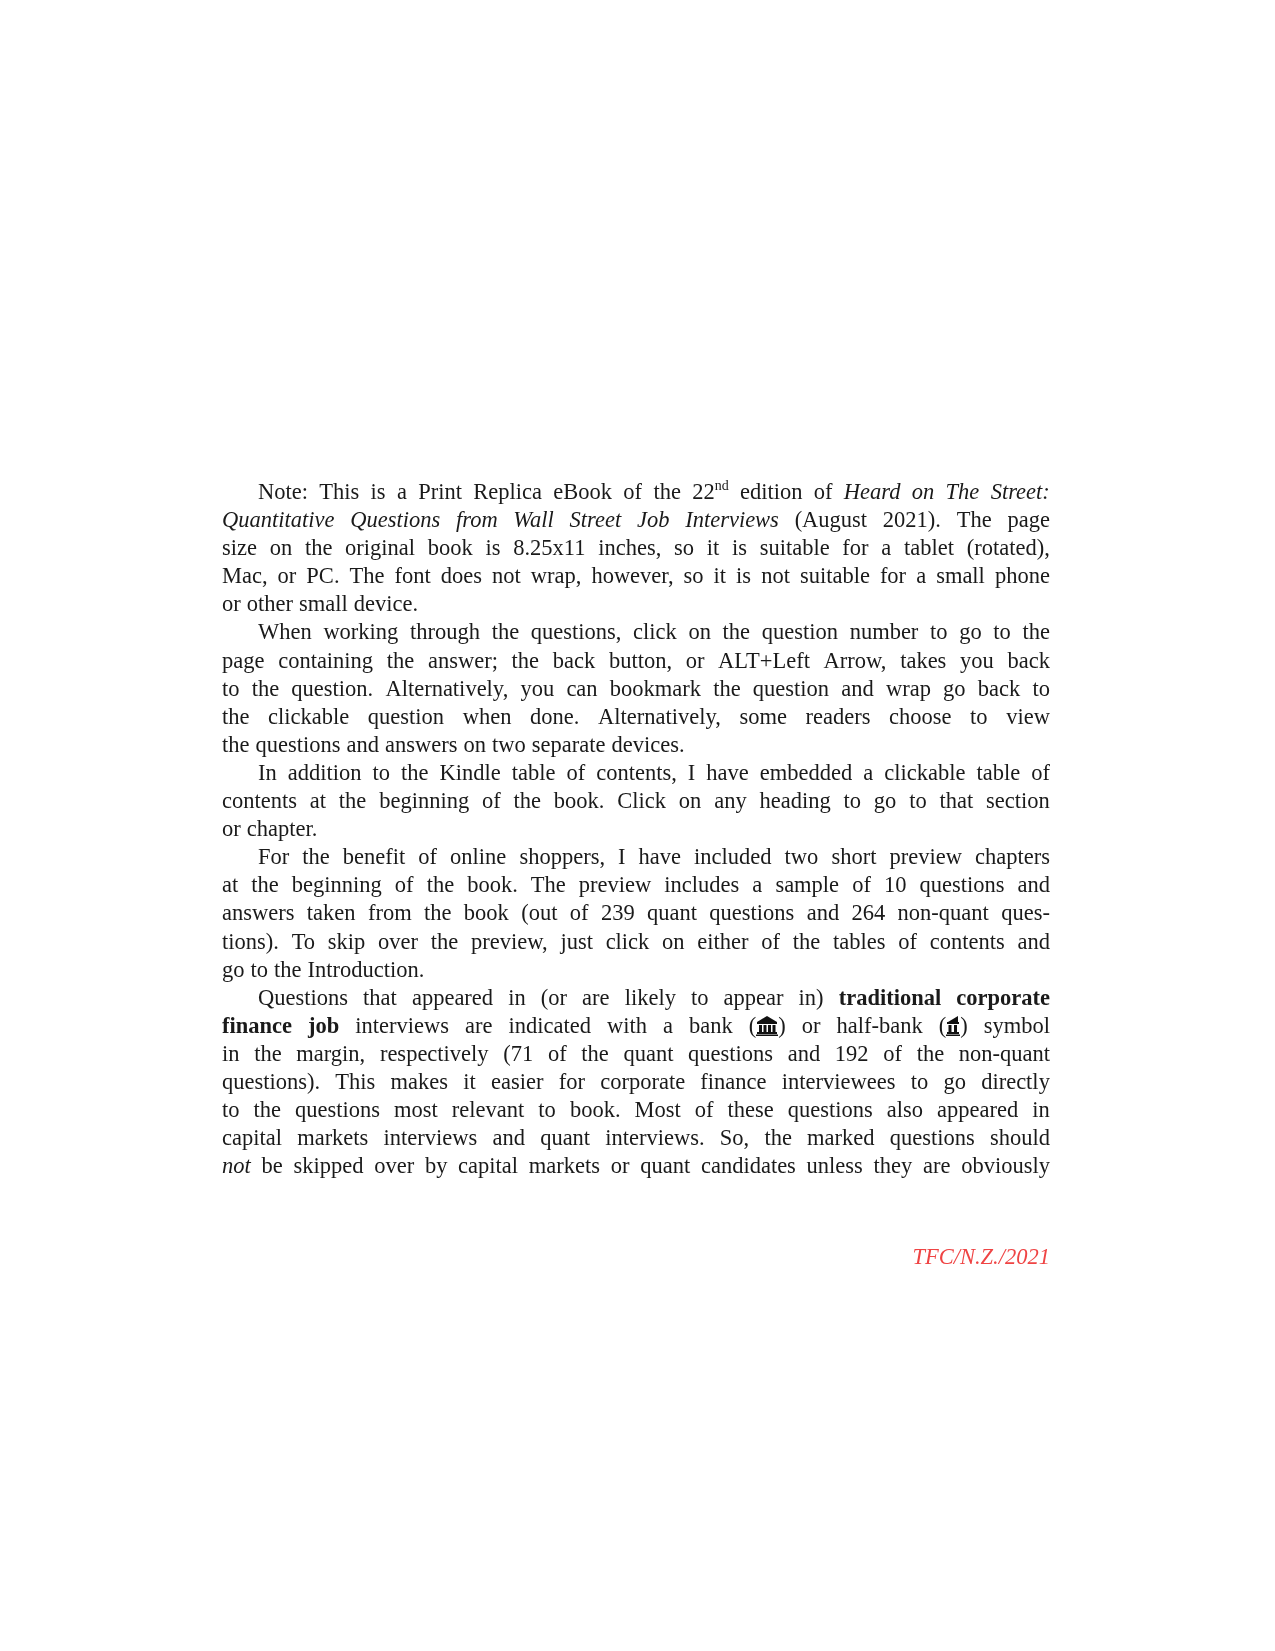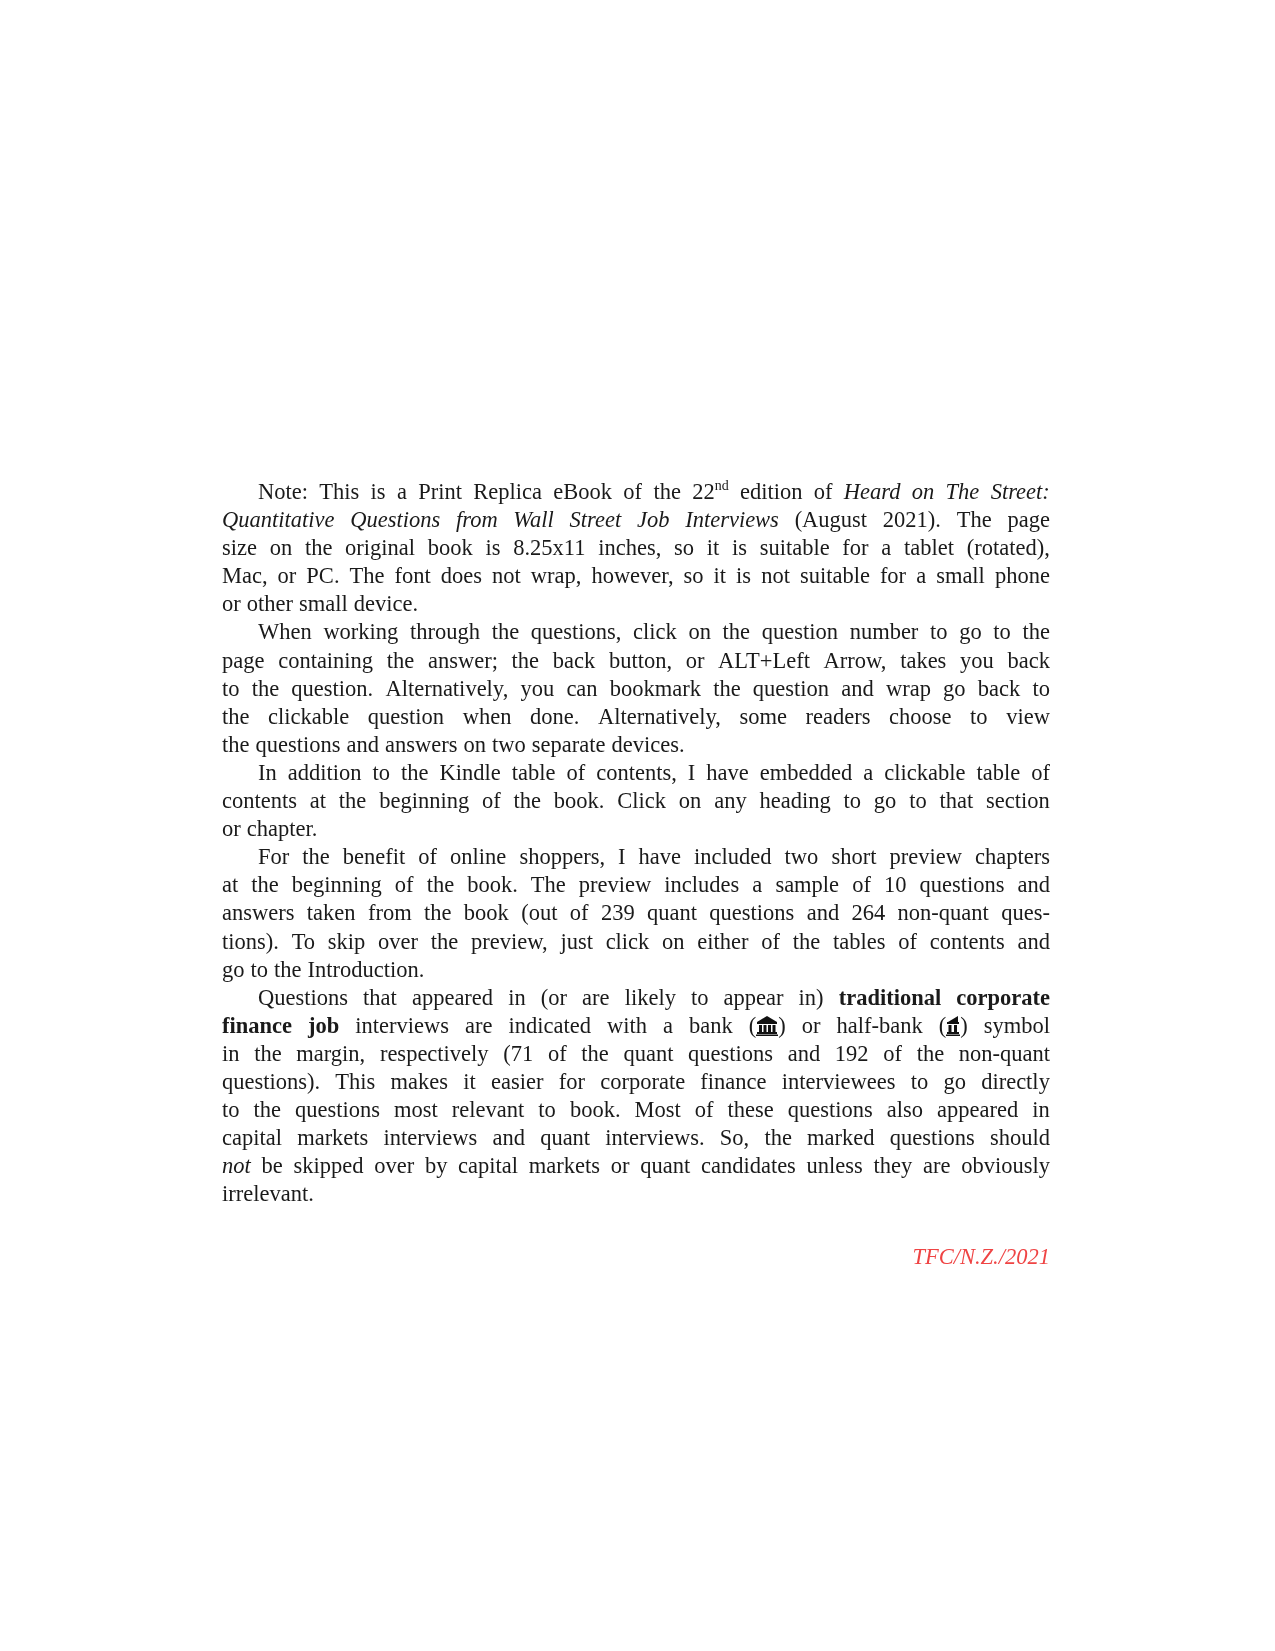--- a/index.html
+++ b/index.html
@@ -408,18 +408,15 @@
         <span class="w">capital</span>
         <span class="w">markets</span>
         <span class="w">or</span>
         <span class="w">quant</span>
         <span class="w">candidates</span>
         <span class="w">unless</span>
         <span class="w">they</span>
         <span class="w">are</span>
         <span class="w">obviously</span>
       </div>
-      <div class="line last">
-        <span class="w">irrelevant.</span>
-      </div>
     </div>
   <div class="sig">TFC/N.Z./2021</div>
 </div>
 
 </body></html>

